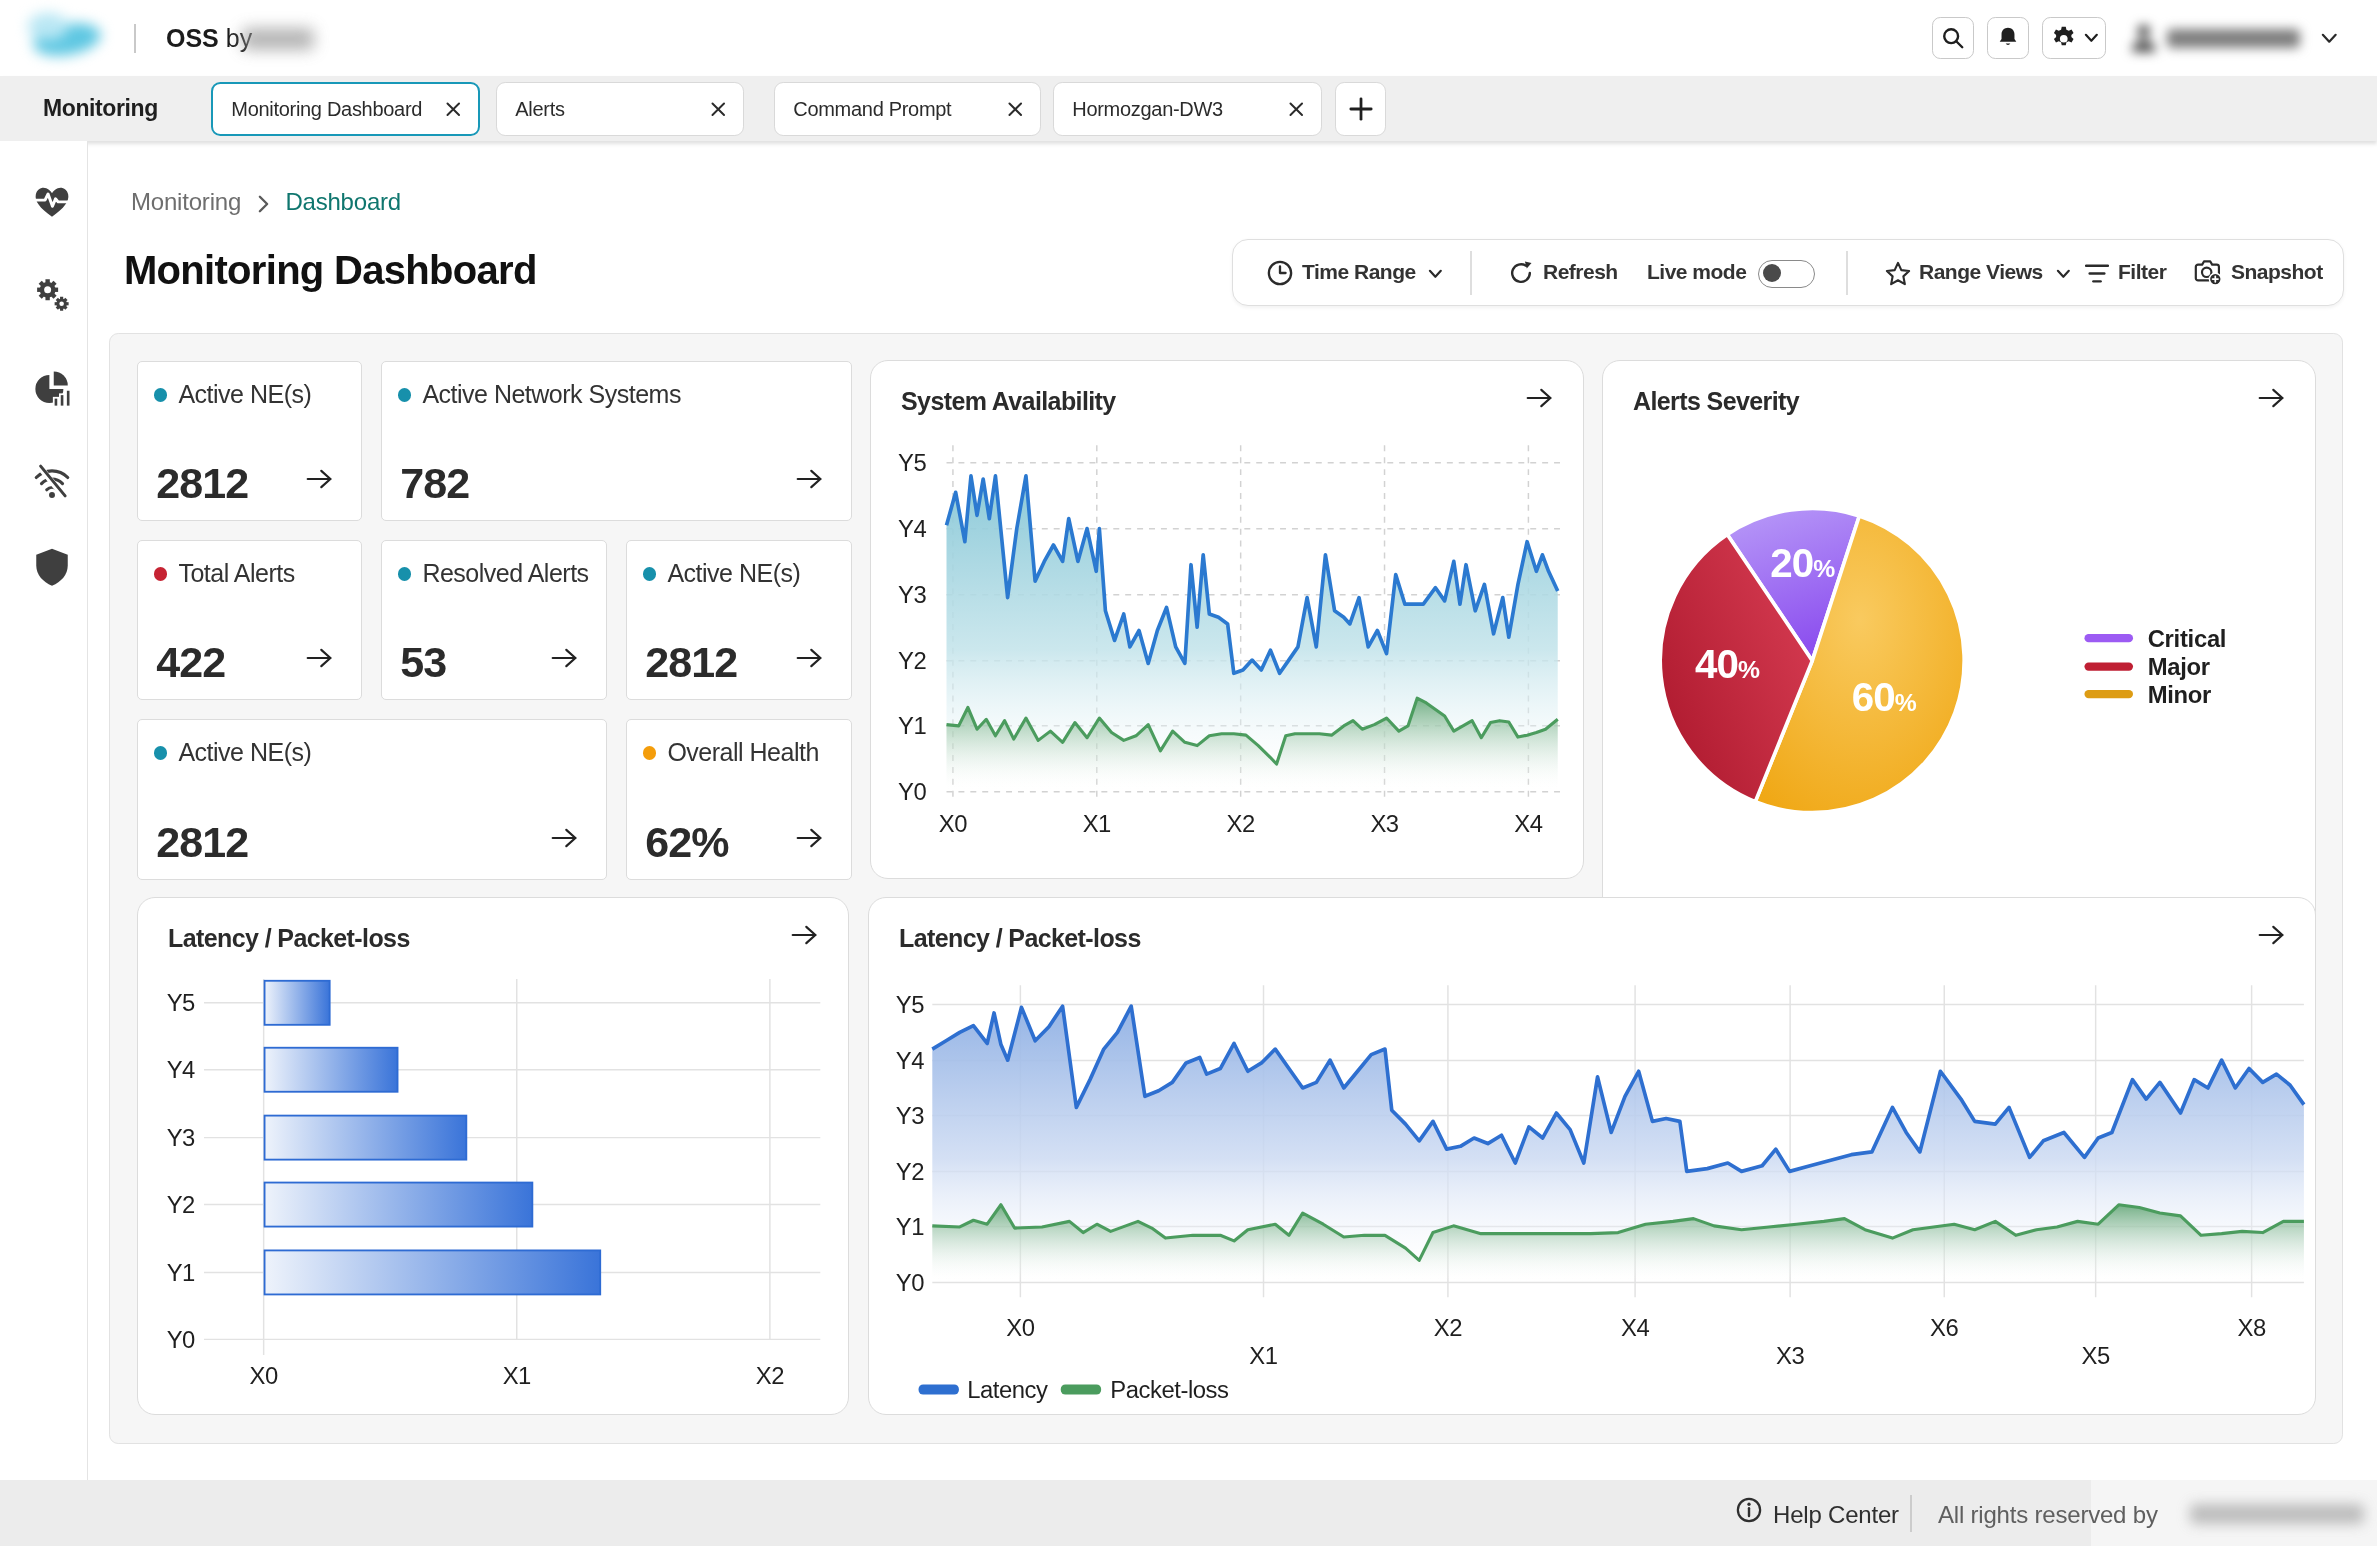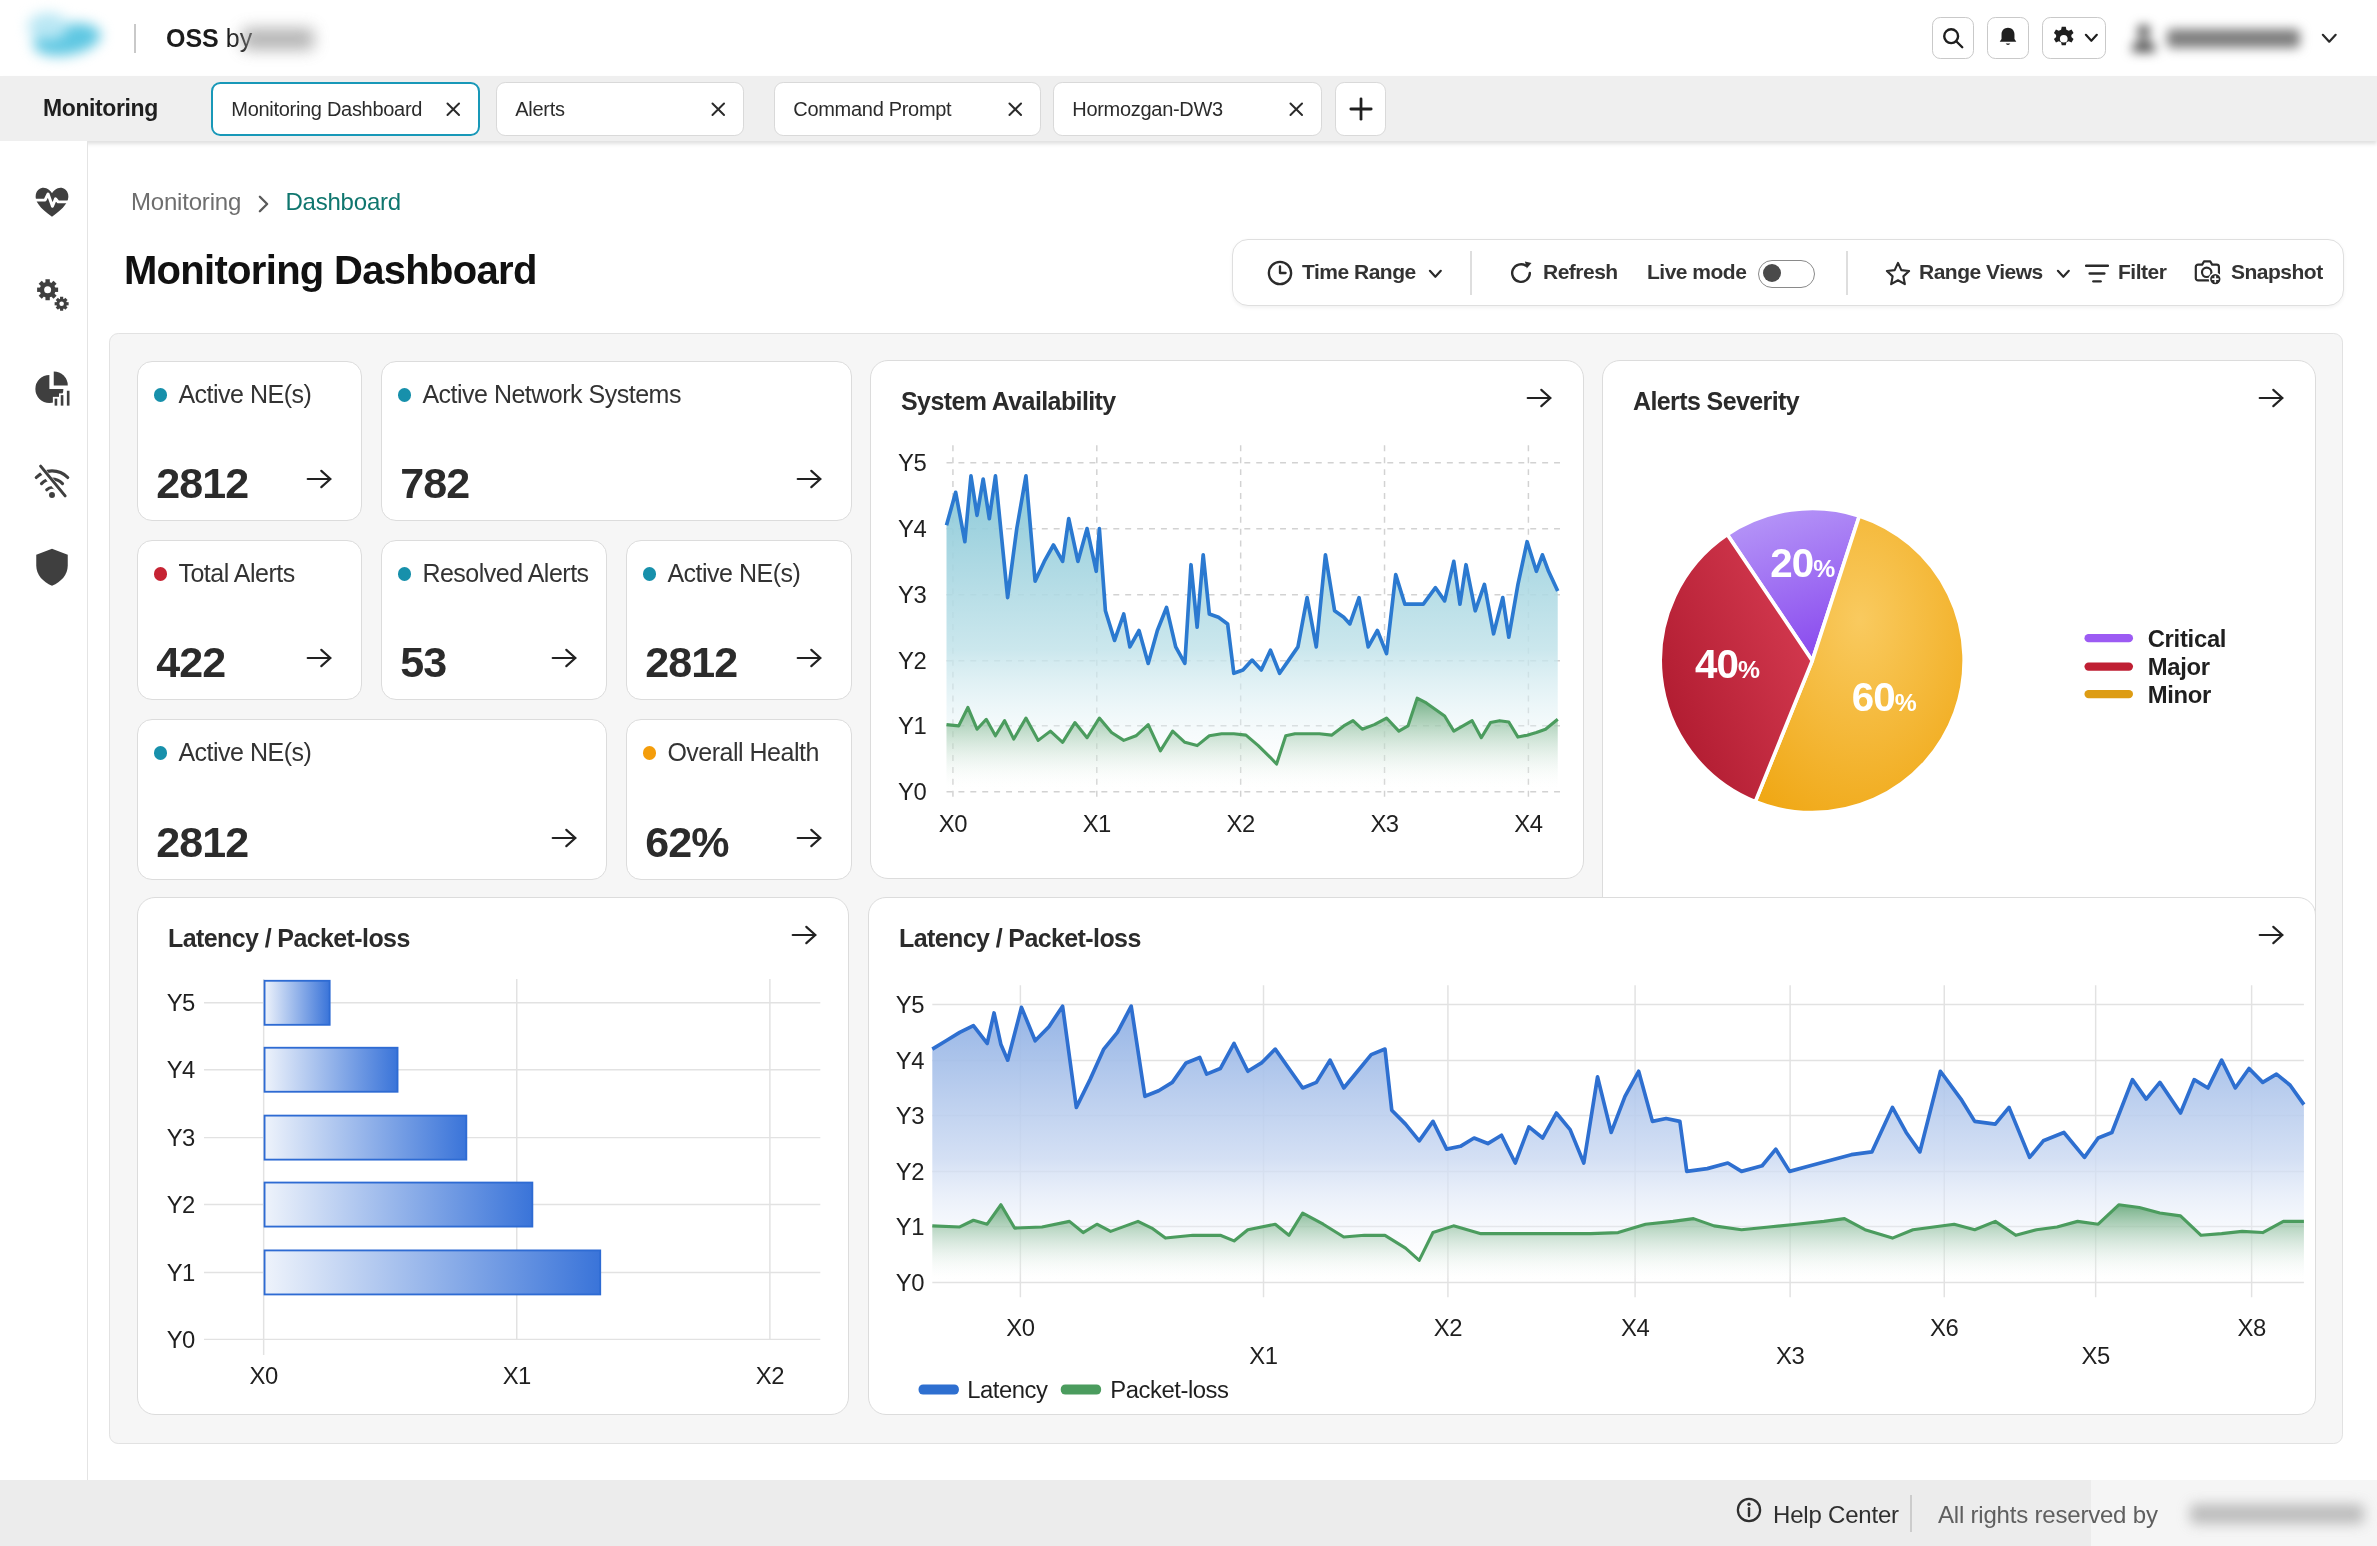--- a/index.html
+++ b/index.html
@@ -5,21 +5,21 @@
 
 .header{position:absolute;left:0;top:0;width:2377px;height:76px;background:#fff;}
 .tabbar{position:absolute;left:0;top:76px;width:2377px;height:65px;background:#efefef;box-shadow:0 2.8px 3.7px rgba(0,0,0,0.12);}
 .tab{position:absolute;top:6.4px;height:54px;background:#fff;border:1.8px solid #d9d9d9;border-radius:9.2px;display:flex;align-items:center;justify-content:space-between;padding:0 16.5px 0 18.3px;font-size:20px;white-space:nowrap;letter-spacing:-0.5px;color:#2b2b2b;letter-spacing:-0.3px;}
 .tab.active{border:2.8px solid #1898b8;}
 .sidebar{position:absolute;left:0;top:141px;width:88px;height:1339px;background:#fff;border-right:1.8px solid #e4e4e4;}
 .sideicon{position:absolute;left:31px;}
 .footer{position:absolute;left:0;top:1480px;width:2377px;height:66px;background:#ececec;}
 
 .panelbg{position:absolute;left:109px;top:333px;width:2234px;height:1111px;background:#f6f6f6;border:1.8px solid #e2e2e2;border-radius:9.2px;}
-.card{position:absolute;background:#fff;border:1.8px solid #dcdcdc;border-radius:15px;}
+.card{position:absolute;background:#fff;border:1.8px solid #dcdcdc;border-radius:5px;}
 .clabel{position:absolute;left:15.6px;top:18.3px;display:flex;align-items:center;font-size:25px;color:#333;letter-spacing:-0.5px;}
 .dot{width:13.8px;height:13.8px;border-radius:50%;display:inline-block;margin-right:11px;}
 .cnum{position:absolute;left:18.3px;bottom:12px;font-size:43px;font-weight:700;color:#2b2b2b;letter-spacing:-0.9px;}
 .panel{position:absolute;background:#fff;border:1.8px solid #dcdcdc;border-radius:18px;}
 .ptitle{position:absolute;left:30px;top:26px;font-size:25px;font-weight:700;color:#2b2b2b;letter-spacing:-0.6px;}
 .parrow{position:absolute;right:29px;top:26px;}
 .toolbtn{position:absolute;top:17.4px;height:42px;background:#fff;border:1.8px solid #c9c9c9;border-radius:8.3px;display:flex;align-items:center;justify-content:center;}
 .tool-label{font-size:21px;font-weight:700;color:#333;letter-spacing:-0.5px;}
 .axis{font-size:26px;fill:#1f1f1f;letter-spacing:-0.5px;}
 </style></head><body>

